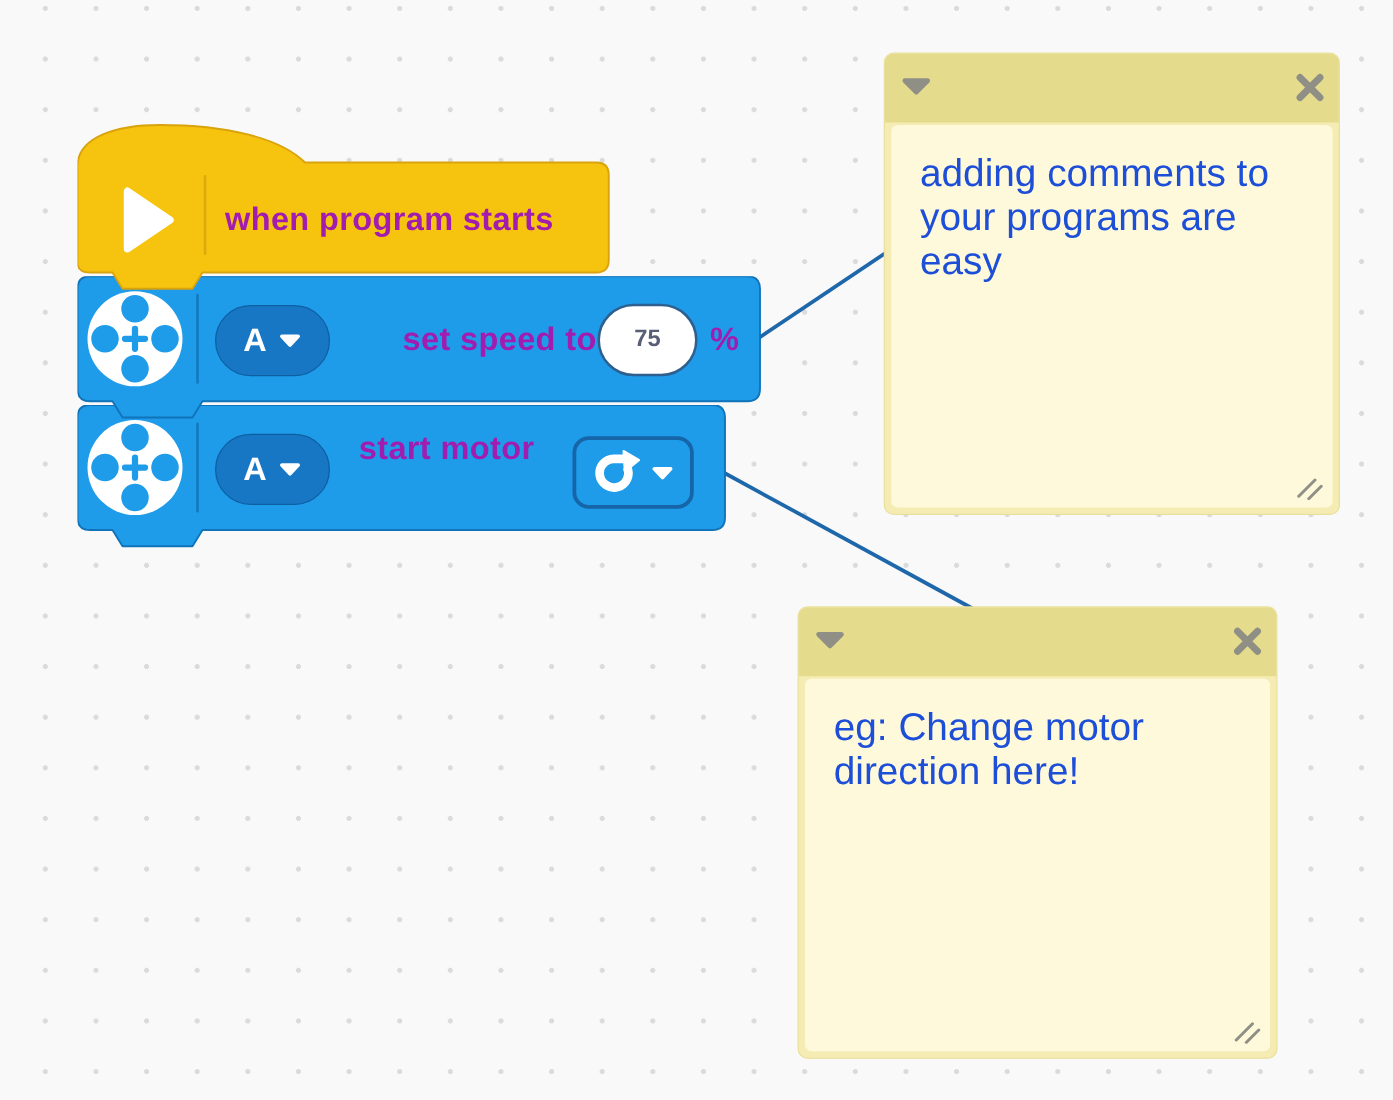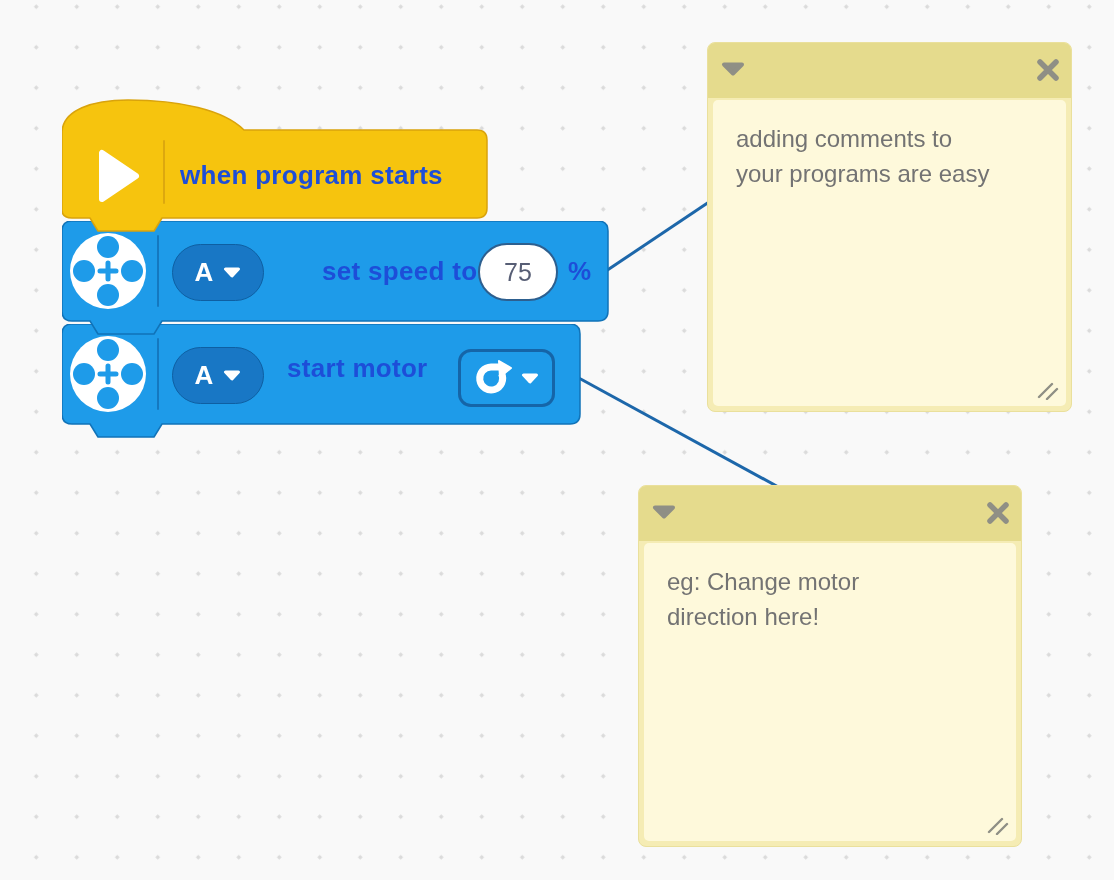--- a/index.html
+++ b/index.html
@@ -16,40 +16,40 @@
   #connectors { z-index:1; pointer-events:none; }
 
   
   .block { position:absolute; }
   .block .shape { position:absolute; left:0; top:0; }
   #hat-block   { left:62px; top:98px;  width:426px; height:140px; z-index:4; }
   #speed-block { left:62px; top:221px; width:548px; height:118px; z-index:3; }
   #motor-block { left:62px; top:324px; width:521px; height:118px; z-index:2; }
 
   .blk-label {
-    position:absolute; color:#1d4ed8; font-weight:bold; font-size:26px;
+    position:absolute; color:#a21caf; font-weight:bold; font-size:26px;
     line-height:32px; letter-spacing:0.3px; white-space:nowrap;
   }
   .divider { position:absolute; width:2px; border-radius:1px; }
   .divider.on-yellow { background:#DCA80F; }
   .divider.on-blue   { background:#1478C0; }
 
   .port-pill {
     position:absolute; left:110px; top:23px; width:92px; height:57px;
     background:#1877C5; border:1.5px solid #0E5FA2; border-radius:29px;
     display:flex; align-items:center; justify-content:center; gap:10px;
     cursor:pointer;
   }
   .port-pill .port-letter { color:#fff; font-weight:bold; font-size:26px; }
 
   .value-oval {
     position:absolute; left:416px; top:22px; width:80px; height:58px;
     background:#FFFFFF; border:2px solid #2D5F8F; border-radius:29px;
     display:flex; align-items:center; justify-content:center;
-    color:#575E75; font-weight:normal; font-size:25px; cursor:text;
+    color:#575E75; font-weight:bold; font-size:19px; cursor:text;
   }
 
   .dir-dropdown {
     position:absolute; left:396px; top:25px; width:97px; height:58px;
     border:3px solid #1565A8; border-radius:13px;
     display:flex; align-items:center; justify-content:center; gap:7px;
     cursor:pointer;
   }
 
   
@@ -62,21 +62,21 @@
     background:#E5DB8D; border-radius:7px 7px 0 0;
   }
   .c-btn { position:absolute; background:none; border:none; cursor:pointer; line-height:0; }
   .c-collapse { left:12px; top:18px; }
   .c-close    { right:10px; top:14px; }
   .c-body {
     position:absolute; left:5px; right:5px; top:57px; bottom:5px;
     background:#FEF9DB; border-radius:5px; padding:21px 23px; cursor:text;
   }
   .c-text {
-    font-size:24px; line-height:35px; color:#737373; white-space:pre-line;
+    font-size:31px; line-height:35px; color:#1d4ed8; white-space:pre-line;
   }
   .c-resize { position:absolute; right:6px; bottom:6px; cursor:nwse-resize; }
   #comment-1 { left:707px; top:42px;  width:365px; height:370px; }
   #comment-2 { left:638px; top:485px; width:384px; height:362px; }
 </style>
 </head>
 <body>
 
 <svg id="connectors" class="layer">
   <line x1="606" y1="271" x2="712" y2="200" stroke="#1D67AA" stroke-width="3"></line>
@@ -130,21 +130,21 @@
     <circle cx="70" cy="50" r="11" fill="#1E9BE9"></circle>
     <path d="M 38,50 H 54 M 46,42 V 58" stroke="#1E9BE9" stroke-width="5" stroke-linecap="round"></path>
   </svg>
   <div class="divider on-blue" style="left:95px;top:14px;height:72px;"></div>
   <div class="port-pill">
     <span class="port-letter">A</span>
     <svg width="18" height="11" viewBox="0 0 18 11">
       <polygon points="2.5,2 15.5,2 9,9" fill="#FFFFFF" stroke="#FFFFFF" stroke-width="3" stroke-linejoin="round"></polygon>
     </svg>
   </div>
-  <div class="blk-label" style="left:225px;top:28px;">start motor</div>
+  <div class="blk-label" style="left:225px;top:18px;">start motor</div>
   <div class="dir-dropdown">
     <svg width="40" height="36" viewBox="0 0 40 36">
       <path d="M 25,7 L 17,7 A 11.5,11.5 0 1 0 27.6,13.6" fill="none" stroke="#FFFFFF" stroke-width="7"></path>
       <polygon points="25,1 37,8 26,17" fill="#FFFFFF" stroke="#FFFFFF" stroke-width="2" stroke-linejoin="round"></polygon>
     </svg>
     <svg width="18" height="11" viewBox="0 0 18 11">
       <polygon points="2.5,2 15.5,2 9,9" fill="#FFFFFF" stroke="#FFFFFF" stroke-width="3" stroke-linejoin="round"></polygon>
     </svg>
   </div>
 </div>

